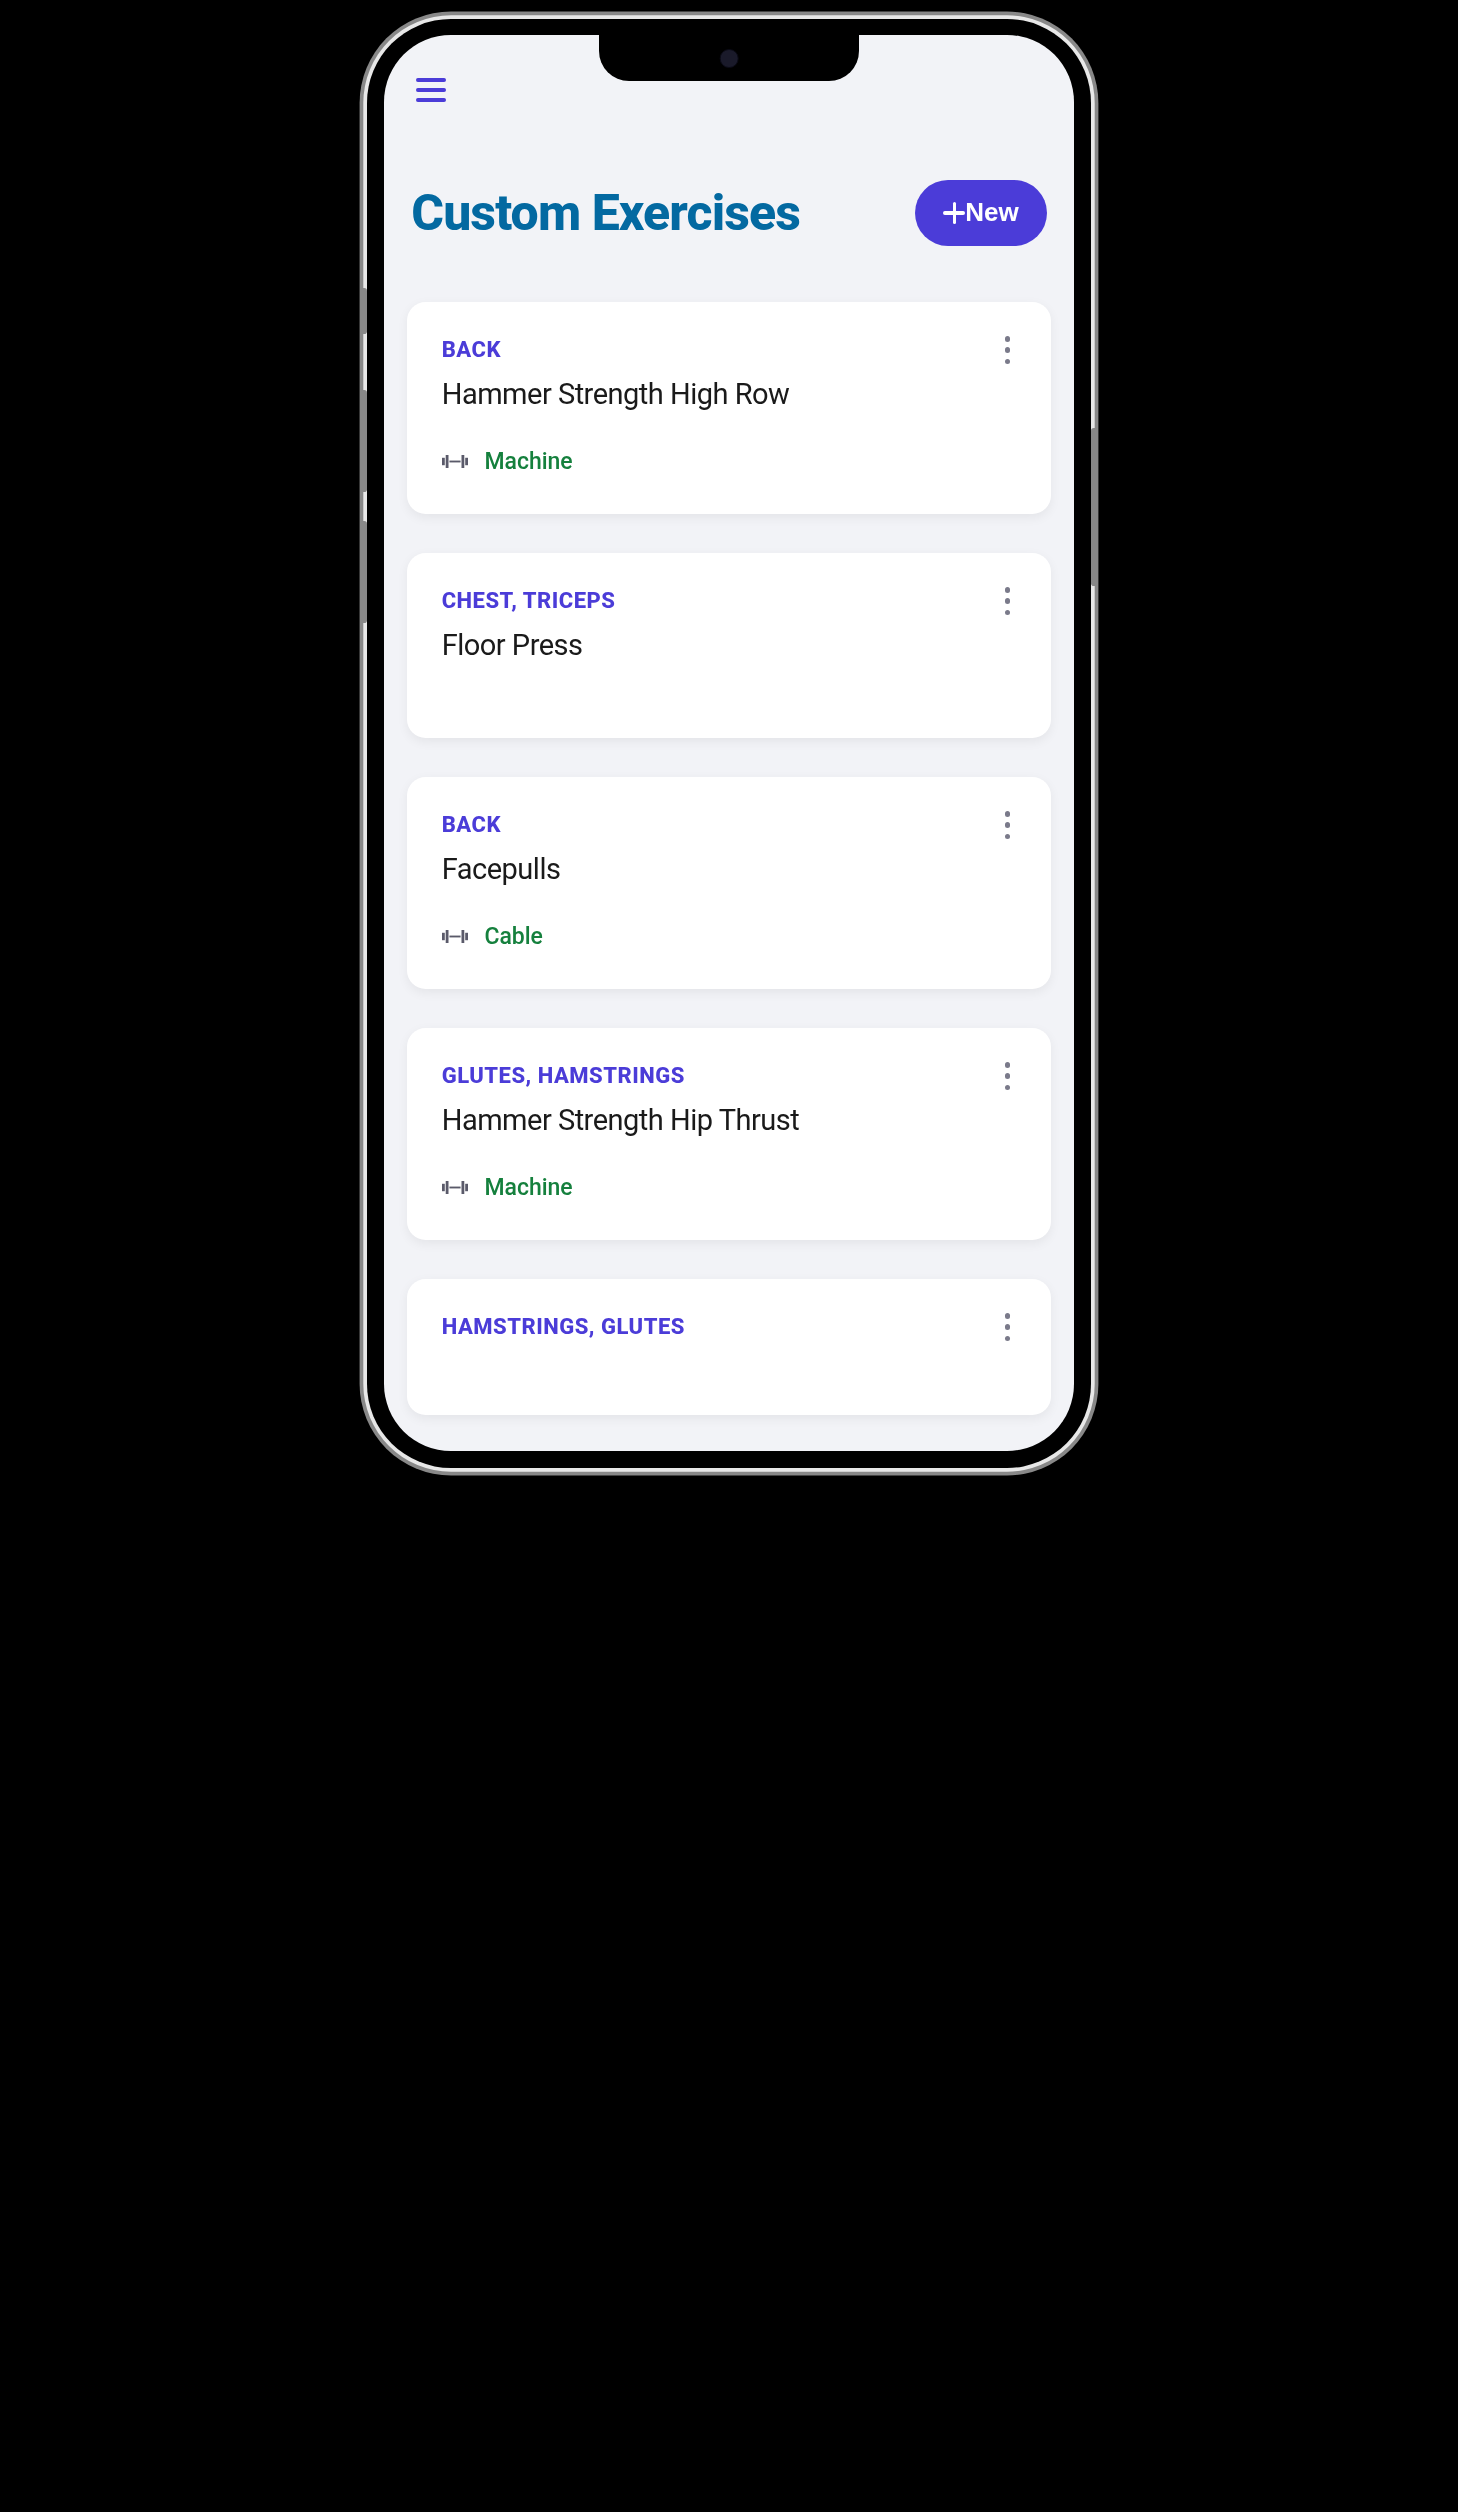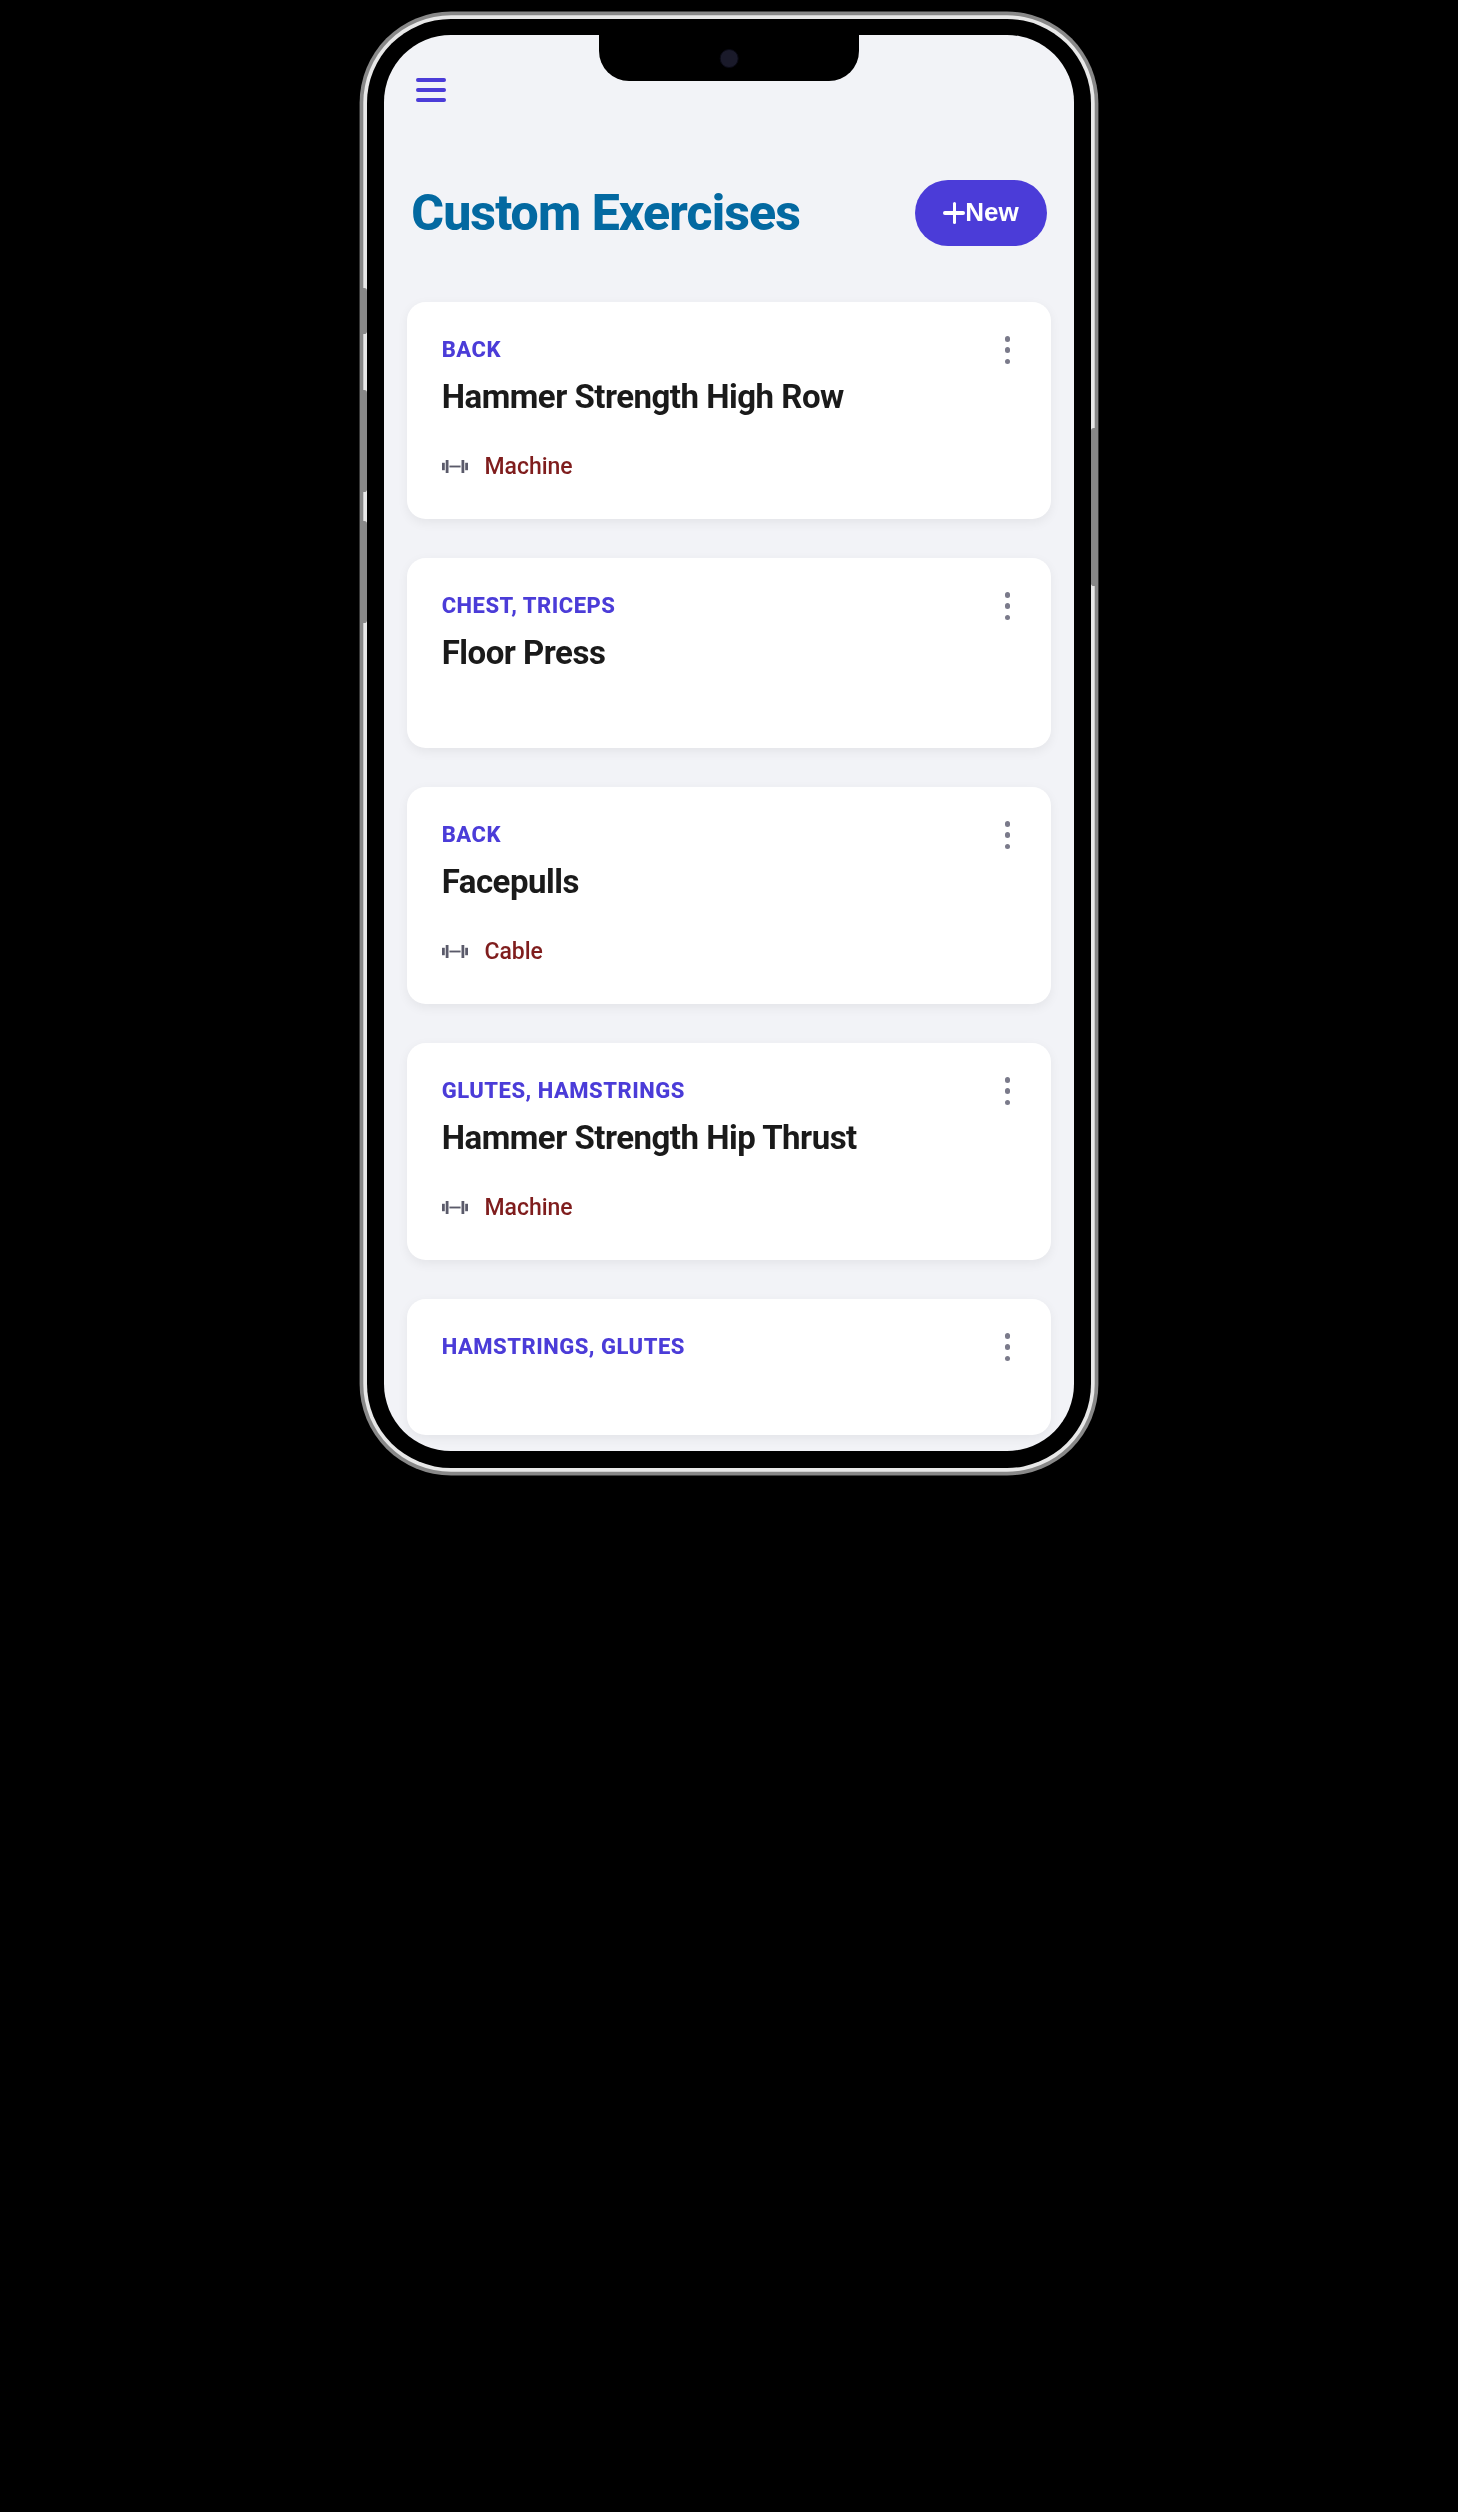--- a/index.html
+++ b/index.html
@@ -158,22 +158,22 @@
     .muscle-groups {
       color: #4b3cd8;
       font-size: 22px;
       font-weight: 800;
       letter-spacing: 0.5px;
       margin-bottom: 15px;
     }
     
     .exercise-name {
       color: #1a1a1a;
-      font-size: 33px;
-      font-weight: 700;
+      font-size: 29px;
+      font-weight: 400;
       letter-spacing: -0.5px;
       margin-bottom: 37px;
     }
     
     .equipment-row {
       display: flex;
       align-items: center;
       gap: 16.7px;
     }
     
@@ -182,21 +182,21 @@
       height: 15px;
       position: relative;
     }
     
     .equipment-icon svg {
       width: 26px;
       height: 15px;
     }
     
     .equipment-label {
-      color: #7f1d1d;
+      color: #15803d;
       font-size: 23px;
       font-weight: 500;
     }
     
     .more-button {
       position: absolute;
       top: 30px;
       right: 30px;
       width: 28px;
       height: 37px;

